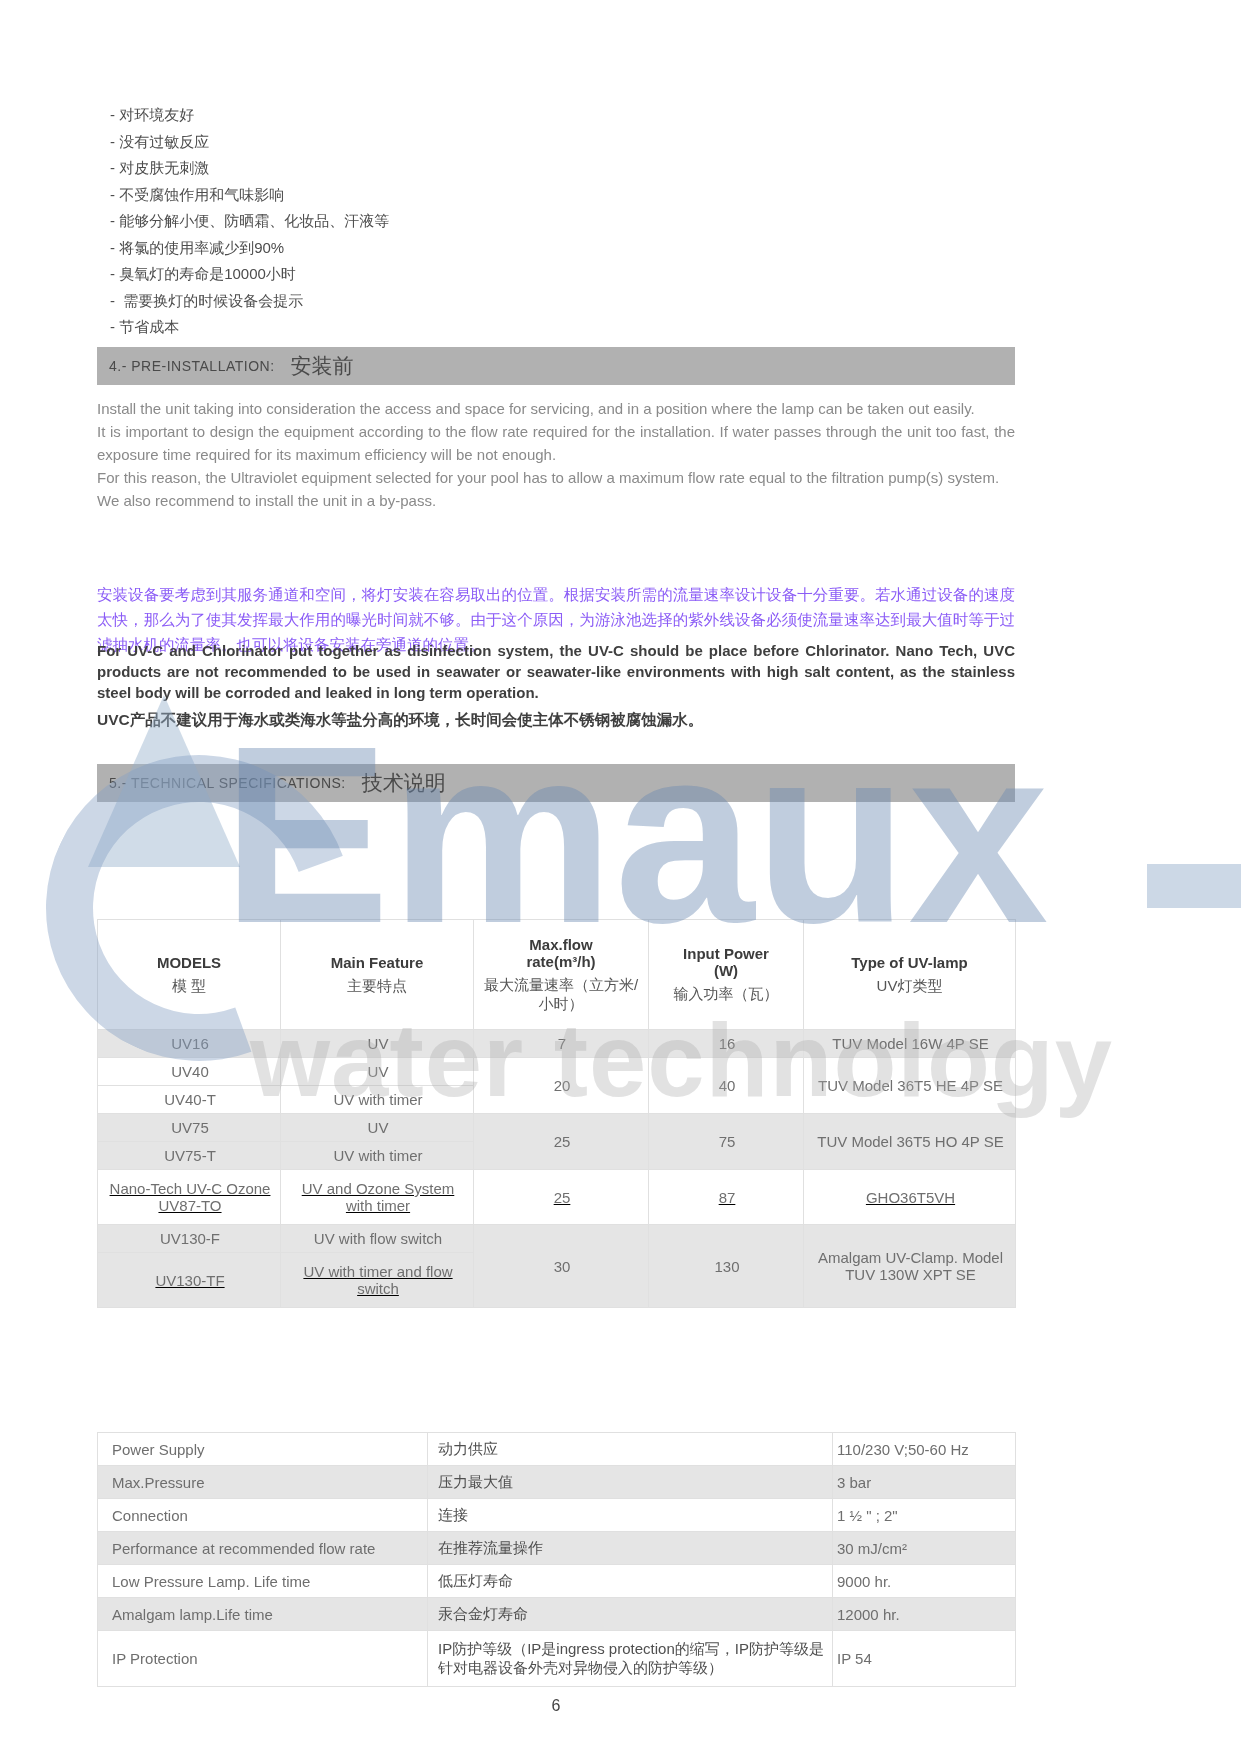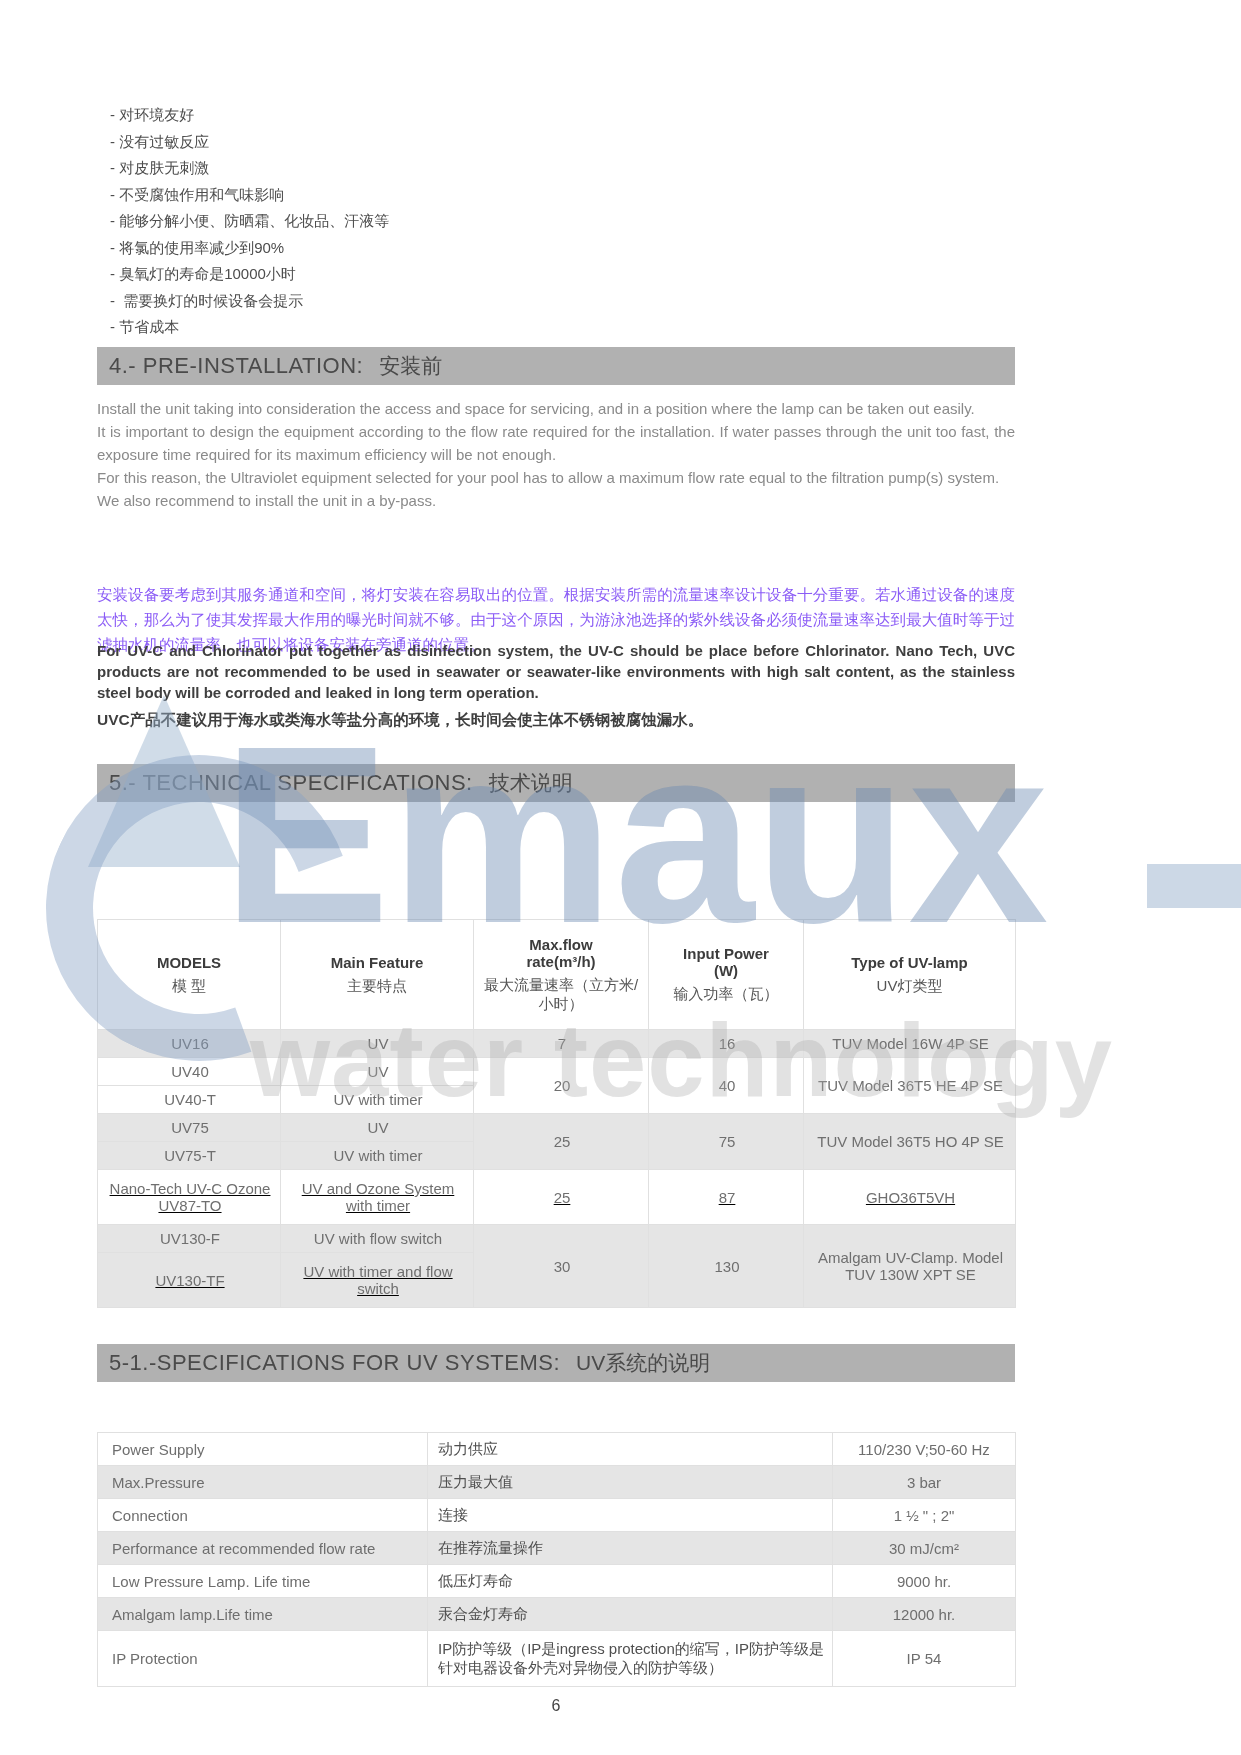--- a/index.html
+++ b/index.html
@@ -16,21 +16,21 @@
   
   .bullets { top:95px; color:#4d4d4d; font-size:15px; line-height:26.5px; }
   .bullets div { white-space:pre; }
 
   
   .bar {
     height:38px; background:#b1b1b1;
     display:flex; align-items:center;
     color:#4a4a4a; padding-left:12px; box-sizing:border-box;
   }
-  .bar .t-en { font-size:22px; letter-spacing:0.5px; }
+  .bar .t-en { font-size:14px; letter-spacing:0.5px; }
   .bar .t-zh { font-size:21px; margin-left:16px; font-weight:500; }
   .bar4 { top:340px; }
   .bar5 { top:757px; }
   .bar51 { top:1337px; }
 
   
   .para-en { top:390px; color:#8a8a8a; font-size:15px; line-height:23px; text-align:justify; }
   .para-en p { margin:0; }
   .para-zh { top:575px; color:#8b5cf6; font-size:15.5px; line-height:25px; text-align:justify; }
   .para-bold-en { top:633px; color:#3f3f3f; font-size:15px; font-weight:bold; line-height:21px; text-align:justify; }
@@ -48,21 +48,21 @@
   .tbl1 .r-std { height:28px; }
   .tbl1 .r-tall { height:55px;text-decoration:underline; }
   tr.shade td { background:#e5e5e5; }
   .w110 { max-width:118px; } .w100 { max-width:108px; } .w150 { max-width:160px; }
   .h-en, .h-zh { display:block; text-align:center; }
 
   .tbl2 { top:1425px;border-radius:32px; }
   .tbl2 td { font-size:15px; vertical-align:middle; }
   .tbl2 .c-en { color:#6e6e6e; padding-left:14px; }
   .tbl2 .c-zh { color:#4f4f4f; padding-left:10px; }
-  .tbl2 .c-val { color:#6e6e6e; text-align:center; }
+  .tbl2 .c-val { color:#6e6e6e; }
   .tbl2 .r-std { height:33px; }
   .tbl2 .r-ip { height:56px; }
 
   
   .page-num { position:absolute; top:1690px; left:97px; width:918px; text-align:center;
               color:#444444; font-size:16px; }
 
   
   .watermark { position:absolute; inset:0; pointer-events:none; z-index:5; }
   .wm-triangle {
@@ -204,24 +204,20 @@
         <td rowspan="2">130</td>
         <td rowspan="2">Amalgam UV-Clamp. Model TUV 130W XPT SE</td>
       </tr>
       <tr class="shade r-tall">
         <td>UV130-TF</td>
         <td>UV with timer and flow switch</td>
       </tr>
     </tbody>
   </table>
 
-  <div class="content-block bar bar51">
-    <span class="t-en">5-1.-SPECIFICATIONS FOR UV SYSTEMS:</span>
-    <span class="t-zh">UV系统的说明</span>
-  </div>
 
   <table class="content-block tbl2">
     <colgroup>
       <col style="width:330px">
         <col style="width:405px">
         <col style="width:183px">
     </colgroup>
     <tbody>
       <tr class="r-std">
         <td class="c-en">Power Supply</td>

